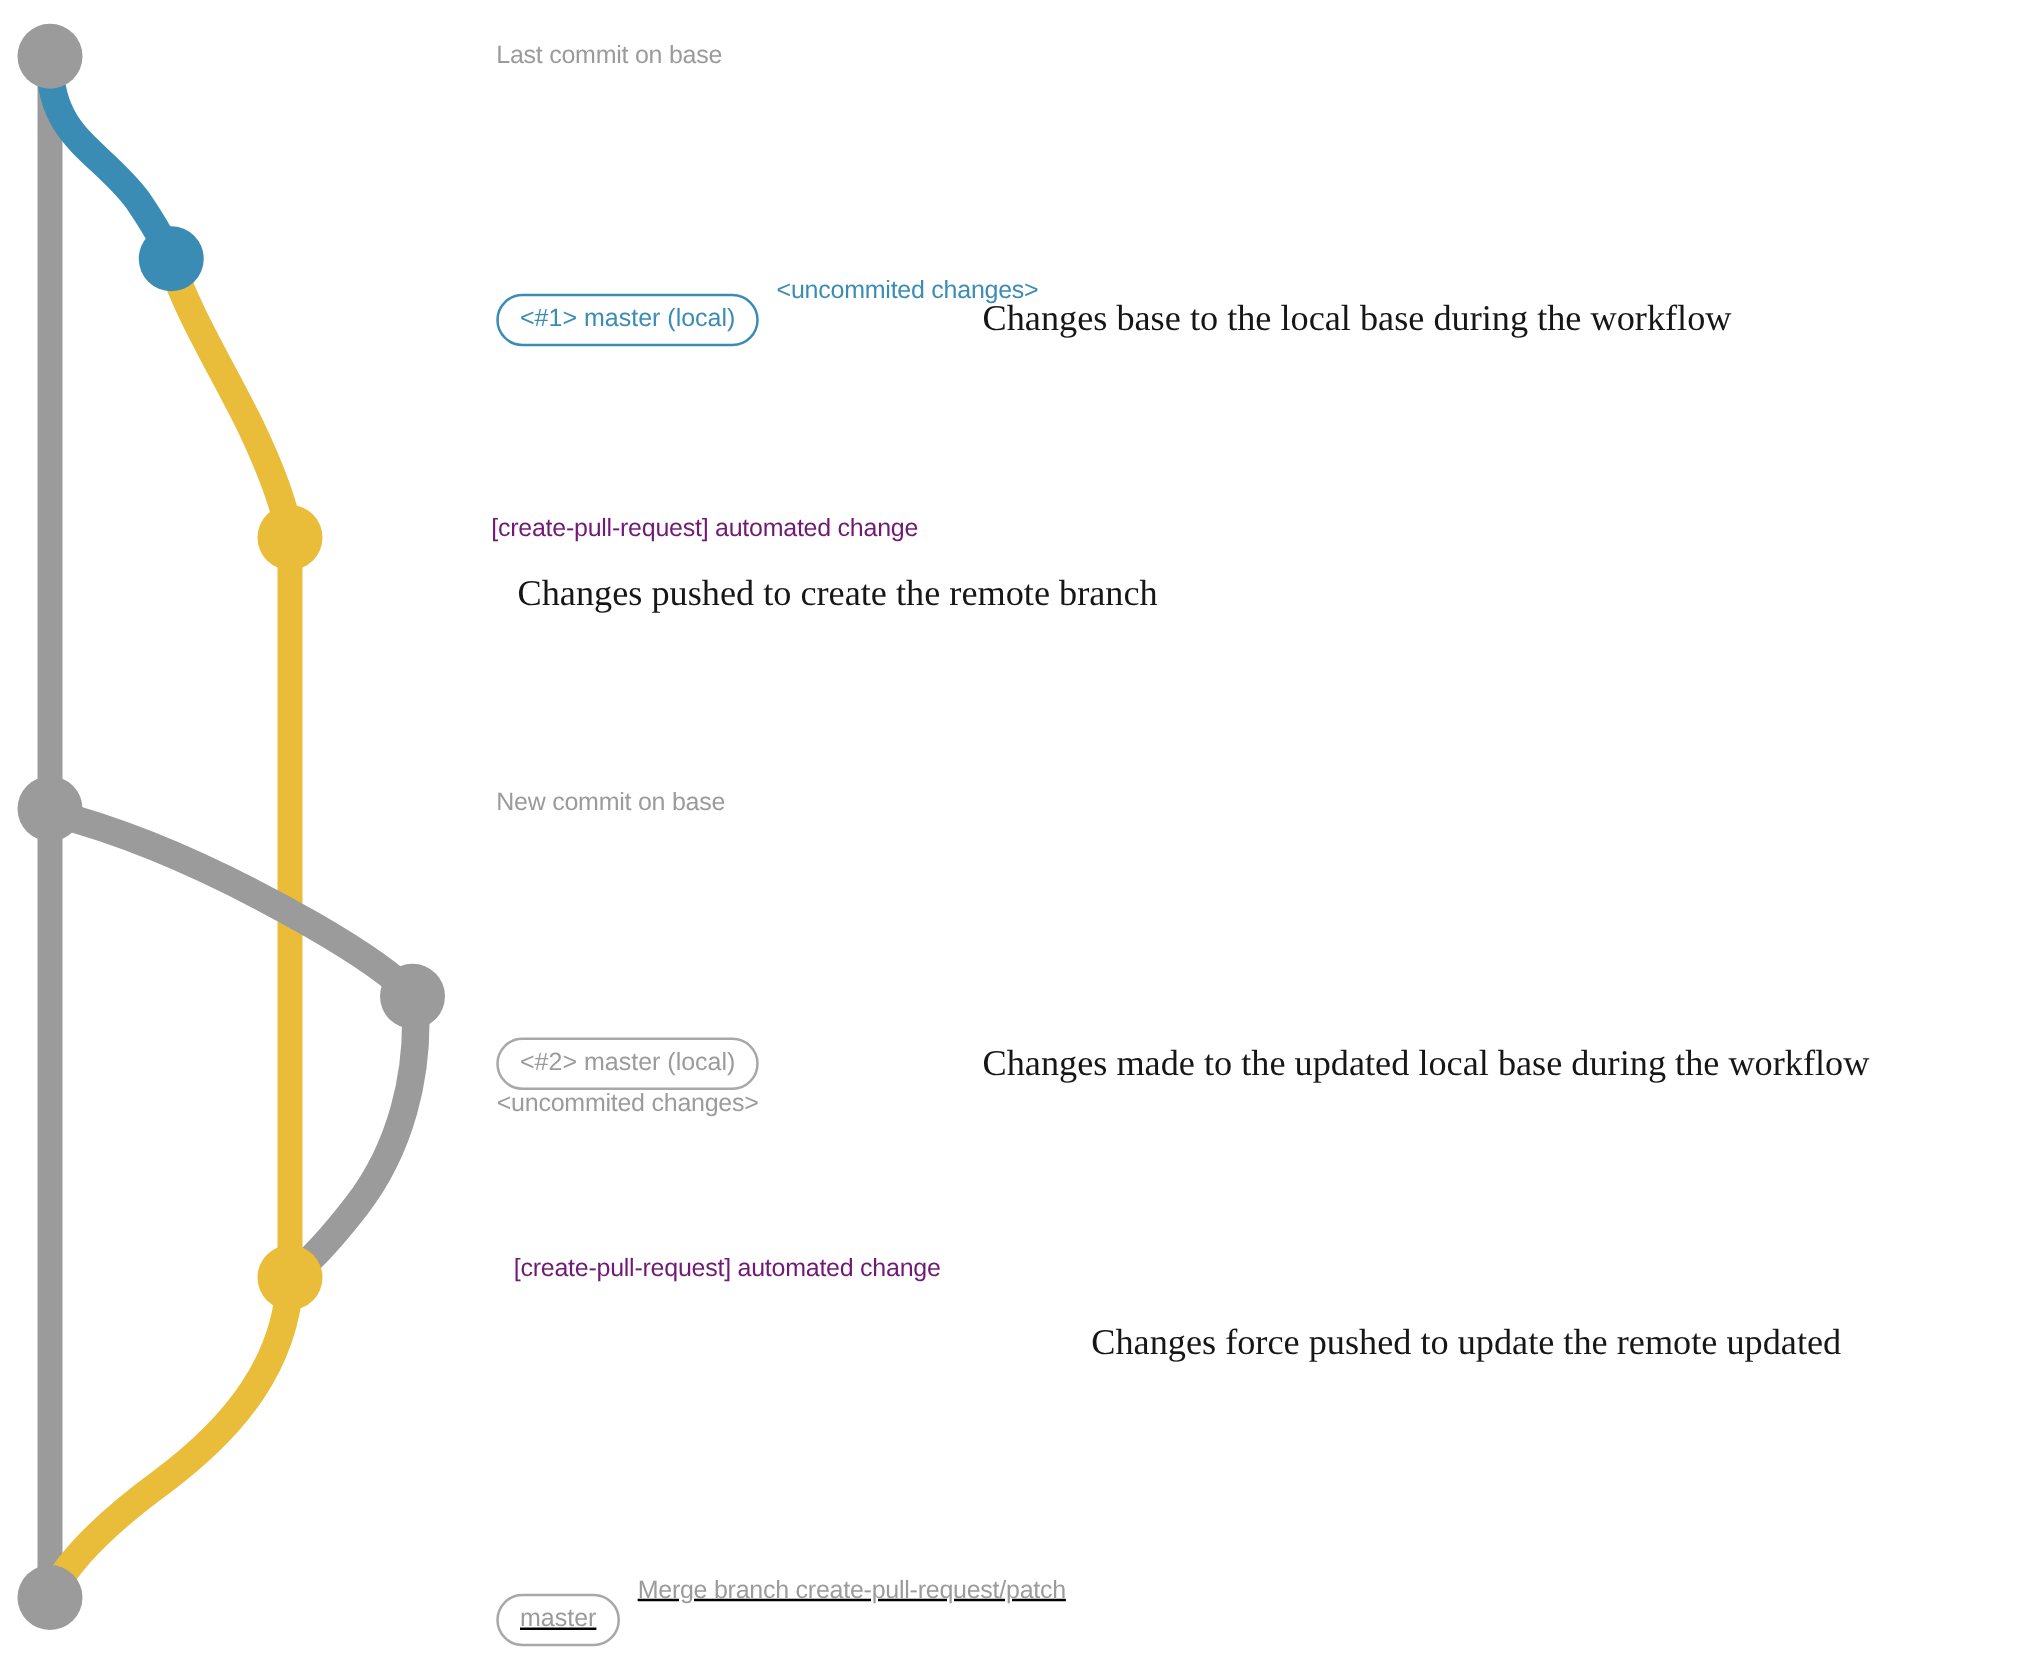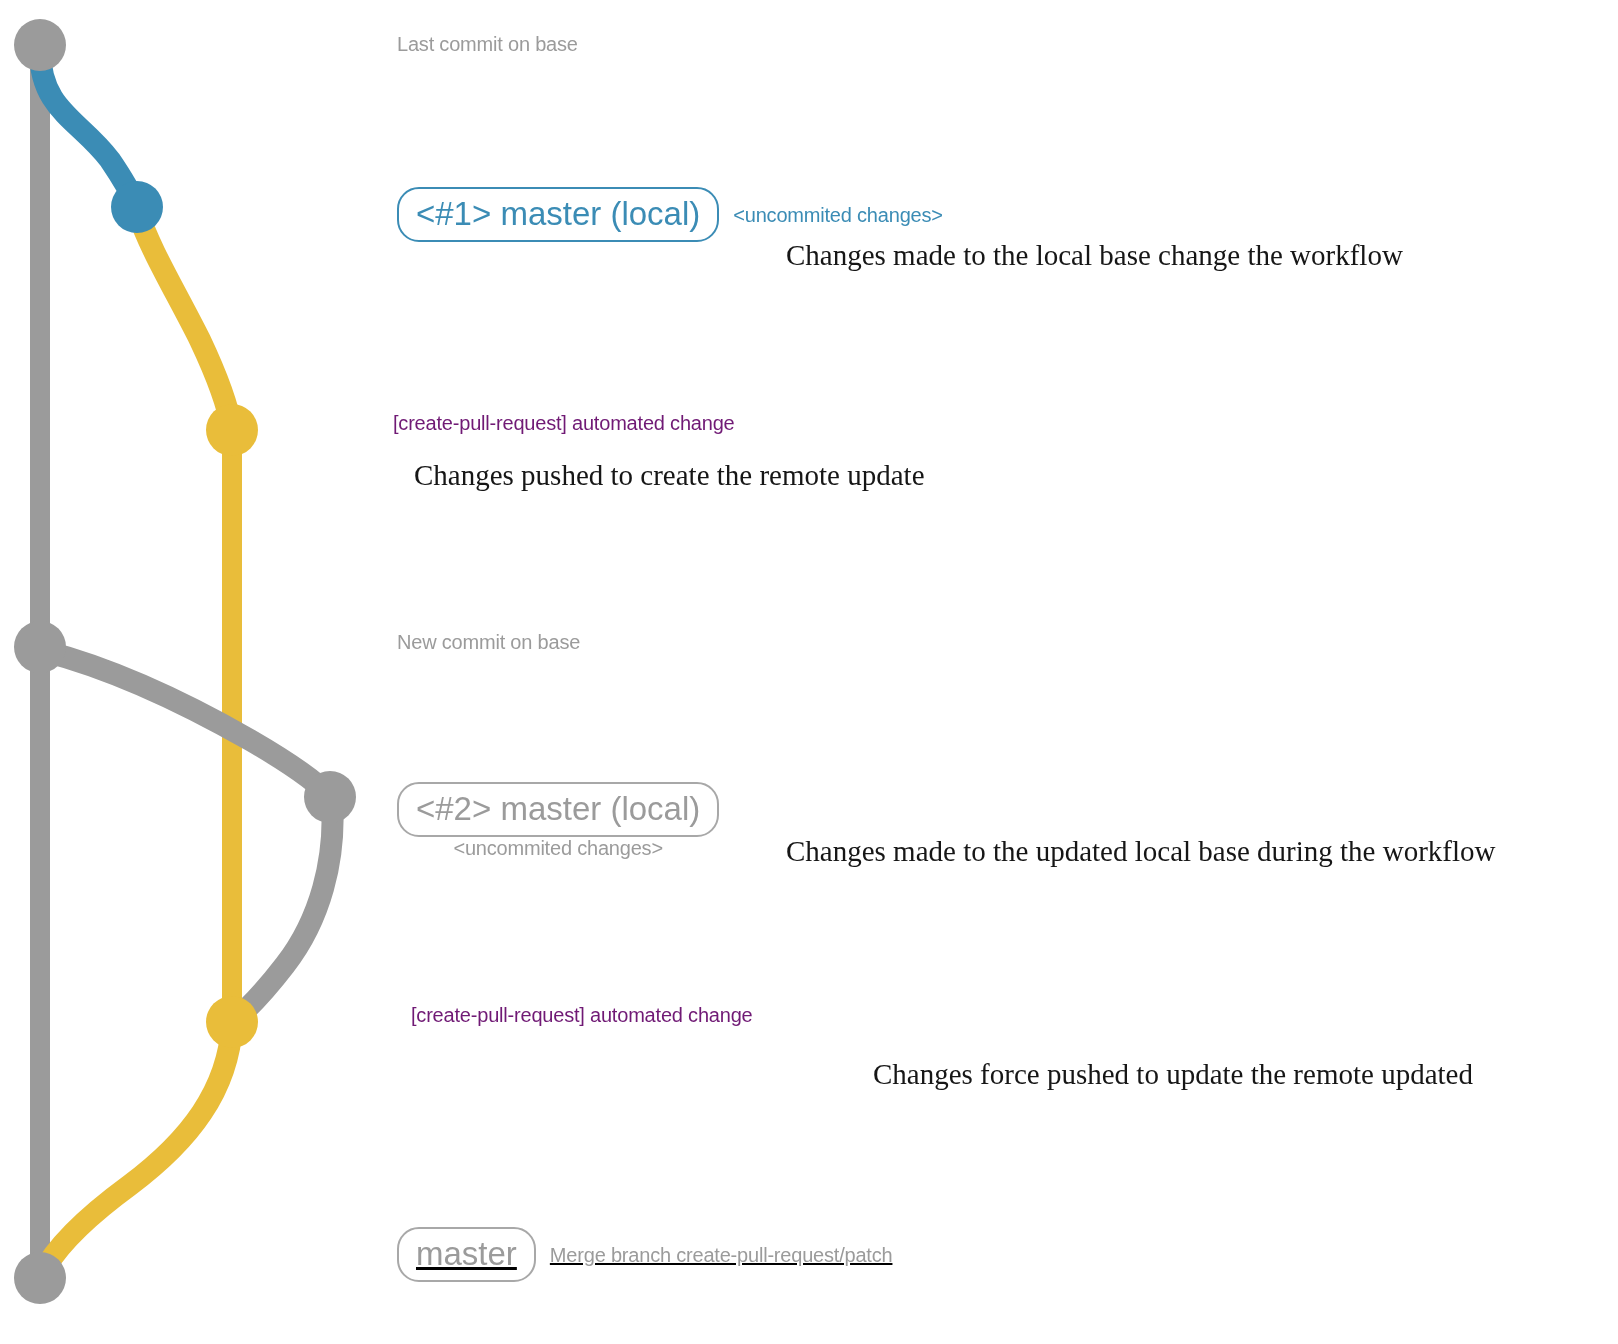--- a/index.html
+++ b/index.html
@@ -43,25 +43,26 @@
   .grey-text  { color: #9b9b9b; }
   .blue-text  { color: #3b8cb5; }
   .yellow-text{ color: #701a75; }
 
   .badge {
     display: inline-block;
     border-radius: 22px;
     border: 2px solid #0ea5e9;
     color: #9b9b9b;
     padding: 8px 17px 10px 17px;
-    font-size: 33px;
+    font-size: 20px;
     line-height: 1;
     white-space: nowrap;
     box-sizing: border-box;
     background: transparent;
+    margin-top: 48px;
   }
   .badge.blue   { border-color: #3b8cb5; color: #3b8cb5; }
   .badge.yellow { border-color: #e9bd3a; color: #e9bd3a; }
   .badge.grey   { border-color: #a8a8a8; color: #9b9b9b; }
 
   .badge-gap { width: 14px; flex: 0 0 auto; }
 
   .subtext {
     position: absolute;
     font-family: "Liberation Serif", serif;
@@ -102,26 +103,26 @@
 
   <div class="row" style="left:397px; top:33px;">
     <span class="headline grey-text">Last commit on base</span>
   </div>
 
   <div class="row" style="left:397px; top:187px;">
     <span class="badge blue">&lt;#1&gt; master (local)</span>
     <span class="badge-gap"></span>
     <span class="headline blue-text">&lt;uncommited changes&gt;</span>
   </div>
-  <div class="subtext" style="left:786px; top:240px;">Changes made to the local base change the workflow</div>
+  <div class="subtext" style="left:786px; top:240px;">Changes base to the local base during the workflow</div>
 
   <div class="row" style="left:393px; top:412px;">
     <span class="headline yellow-text">[create-pull-request] automated change</span>
   </div>
-  <div class="subtext" style="left:414px; top:460px;">Changes pushed to create the remote update</div>
+  <div class="subtext" style="left:414px; top:460px;">Changes pushed to create the remote branch</div>
 
   <div class="row" style="left:397px; top:631px;">
     <span class="headline grey-text">New commit on base</span>
   </div>
 
   <div class="row" style="left:397px; top:782px;flex-direction:column;">
     <span class="badge grey">&lt;#2&gt; master (local)</span>
     <span class="badge-gap"></span>
     <span class="headline grey-text">&lt;uncommited changes&gt;</span>
   </div>

